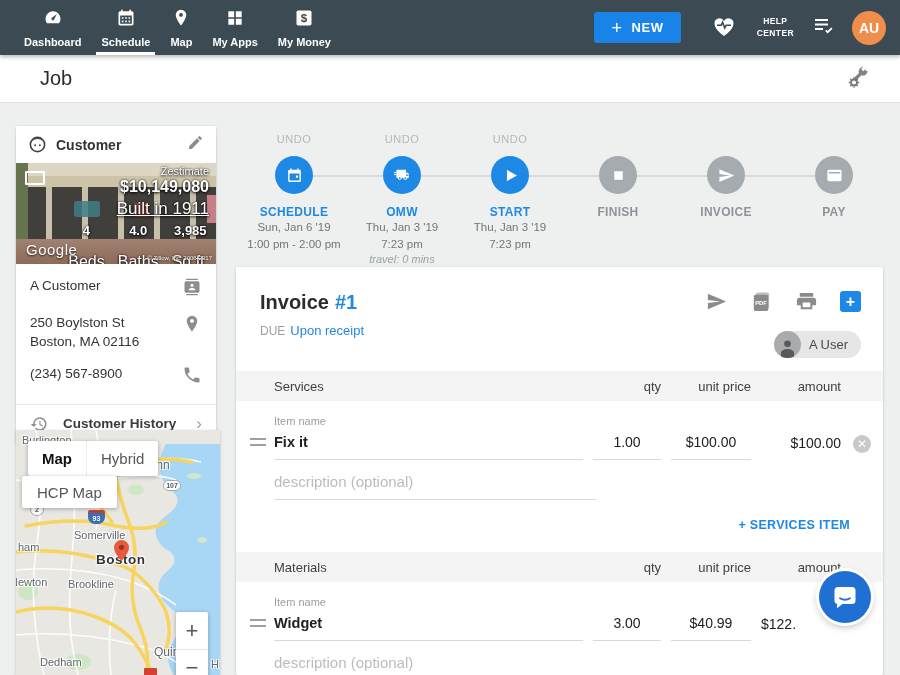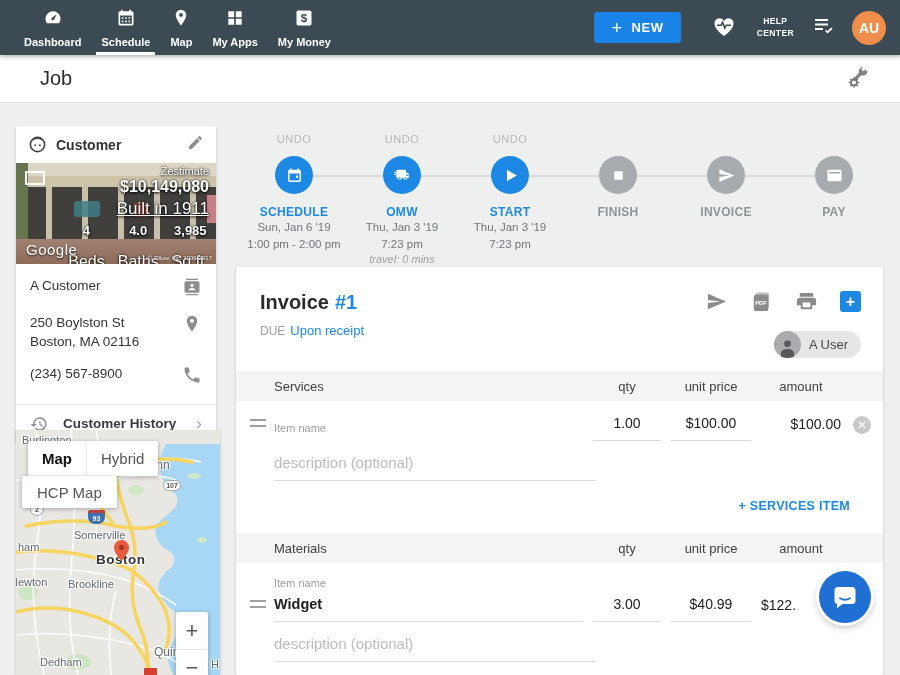--- a/index.html
+++ b/index.html
@@ -142,21 +142,21 @@
   .assignee { position:absolute; top:64px; right:22px; height:27px; background:#e6e6e6; border-radius:14px;
               display:flex; align-items:center; padding-right:13px; cursor:pointer; }
   .assignee .av { width:27px; height:27px; border-radius:50%; background:#a9abad; overflow:hidden;
                   display:flex; align-items:flex-end; justify-content:center; }
   .assignee .av svg { width:21px; height:21px; fill:#55595c; }
   .assignee .nm { font-size:13px; color:#4a4a4a; margin-left:8px; }
 
   .sec-header { height:30px; background:#f4f4f4; display:flex; align-items:center;
                 padding:0 42px 0 38px; font-size:13px; color:#404040; }
   .sec-title { flex:1; }
-  .hcol { text-align:center; }
+  .hcol { text-align:right; }
   .hcol.c-qty { width:68px; } .hcol.c-price { width:80px; margin-left:10px; } .hcol.c-amt { width:80px; margin-left:10px; }
   .item-row { display:flex; align-items:flex-end; padding:14px 12px 0 14px; }
   .drag { width:16px; height:8px; border-top:2px solid #a0a0a0; border-bottom:2px solid #a0a0a0;
           margin:0 8px 14px 0; cursor:grab; }
   .name-field { flex:1; }
   .f-label { font-size:11px; color:#9e9e9e; margin-bottom:7px; }
   .f-value { font-size:14.5px; font-weight:bold; color:#212121; padding-bottom:9px; border-bottom:1px solid #d9d9d9; }
   .num-field { width:68px; margin-left:10px; text-align:center; font-size:14px; color:#212121;
                padding-bottom:9px; border-bottom:1px solid #d9d9d9; }
   .num-field.price { width:80px; }
@@ -506,20 +506,21 @@
     <div class="sec-header">
       <span class="sec-title">Services</span>
       <span class="hcol c-qty">qty</span>
       <span class="hcol c-price">unit price</span>
       <span class="hcol c-amt">amount</span>
     </div>
     <div class="item-row">
       <div class="drag"></div>
       <div class="name-field">
         <div class="f-label">Item name</div>
+        <div class="f-value">Fix it</div>
       </div>
       <div class="num-field">1.00</div>
       <div class="num-field price">$100.00</div>
       <div class="amount-cell">$100.00</div>
       <div class="del">
           <span class="del-btn">✕</span>
         </div>
     </div>
     <div class="desc-row">description (optional)</div>
     <div class="add-row">

